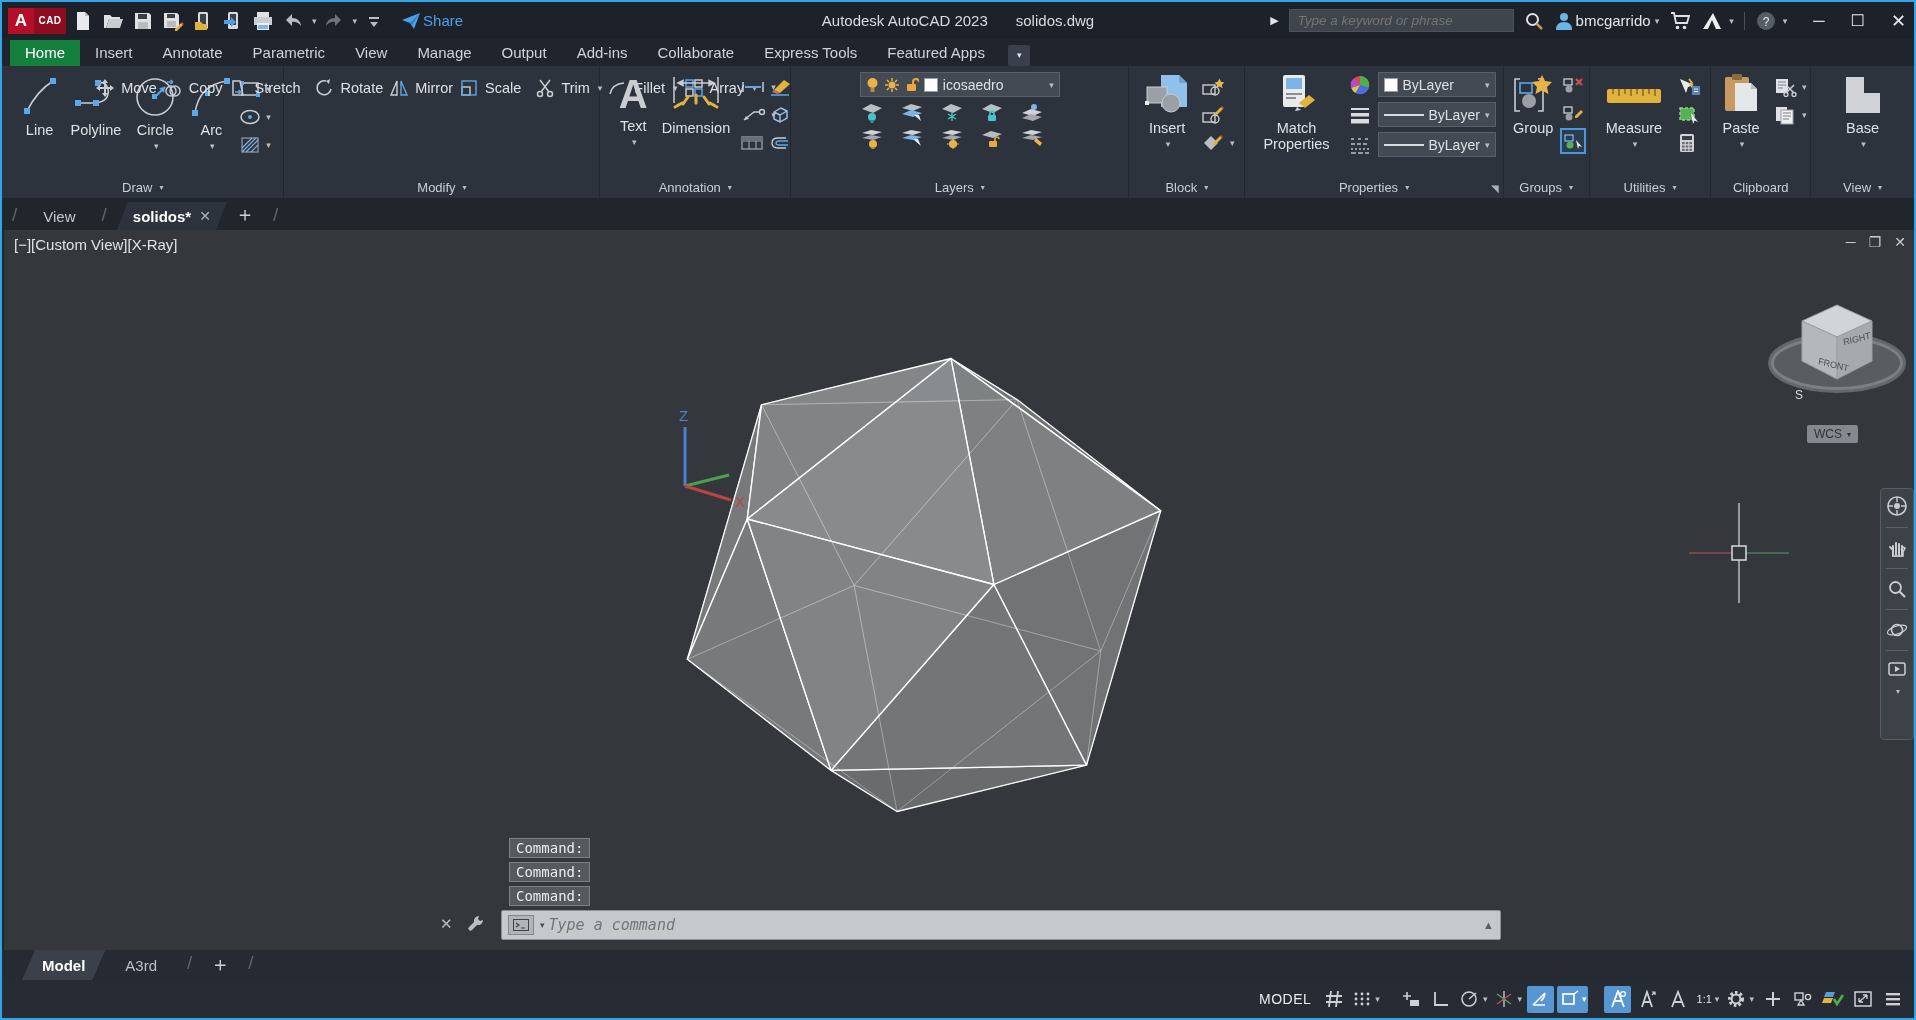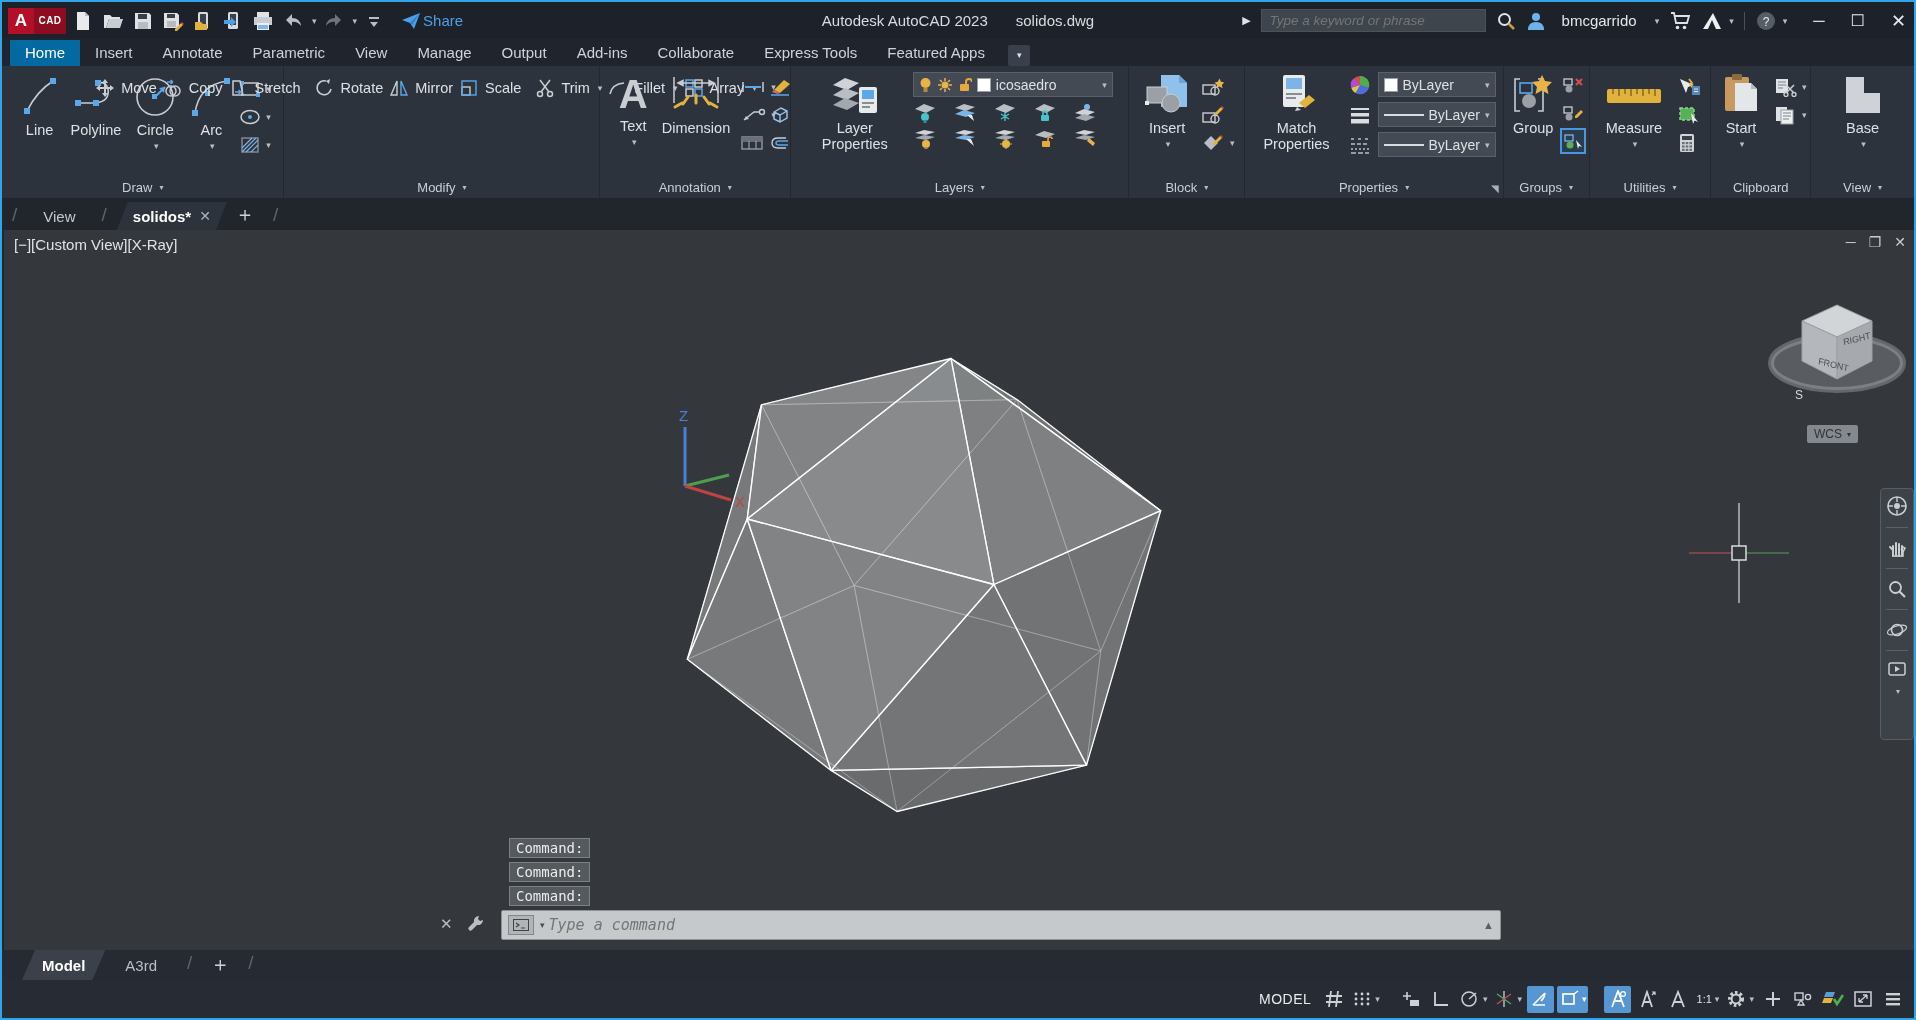--- a/index.html
+++ b/index.html
@@ -24,29 +24,29 @@
     display:flex; align-items:center; justify-content:center; letter-spacing:.5px; }
   .qbtn { width:26px; height:26px; display:flex; align-items:center; justify-content:center; cursor:default; }
   .share { display:flex; align-items:center; gap:2px; color:#4ba0e8; font-size:15px; margin-left:10px; }
   .tb-title { position:absolute; left:0; right:0; text-align:center; font-size:15px; color:#d8dce0; pointer-events:none; }
   .tb-title b { font-weight:normal; margin-left:28px; }
   .tb-right { position:absolute; right:8px; top:0; height:37px; display:flex; align-items:center; gap:10px; }
   .searchbox { width:225px; height:23px; background:#3e454d; border:1px solid #4a525b;
     display:flex; align-items:center; }
   .searchbox input { flex:1; background:transparent; border:0; outline:none; color:#b9bfc5;
     font-style:italic; font-size:13.5px; padding:0 8px; font-family:"Liberation Sans",sans-serif; }
-  .user { display:flex; align-items:center; gap:16px; color:#e3e6e9; font-size:15px; }
+  .user { display:flex; align-items:center; gap:2px; color:#e3e6e9; font-size:15px; }
   .winbtns { display:flex; align-items:center; gap:26px; margin-left:16px; color:#e6e9ec; font-size:16px; }
   .winbtns span { cursor:default; }
   .divider-v { width:1px; height:18px; background:#4a5058; }
   
   .ribbontabs { position:absolute; left:0; top:37px; width:1912px; height:27px; background:#20252d;
     display:flex; align-items:flex-end; padding-left:8px; }
   .rtab { padding:4px 15px 5px; font-size:15px; color:#ced3d9; cursor:default; }
-  .rtab.active { background:#0369a1; color:#fff; }
+  .rtab.active { background:#15803d; color:#fff; }
   .rtab-more { background:#39404b; color:#dfe3e7; font-size:9px; padding:5px 9px 6px; margin-left:8px; border-radius:2px; }
   
   .ribbon { position:absolute; left:0; top:64px; width:1912px; height:132px; background:#2d333d;
     display:flex; }
   .panel { position:relative; height:132px; border-right:1px solid #222830; display:flex; flex-direction:column; }
   .panel-body { flex:1; display:flex; align-items:flex-start; justify-content:center; padding-top:4px; gap:2px; }
   .panel-label { height:21px; display:flex; align-items:center; justify-content:center; gap:5px;
     font-size:13px; color:#c9ced4; }
   .panel-label .car { font-size:8px; }
   .launcher { position:absolute; right:4px; bottom:4px; font-size:10px; color:#aab0b6; }
@@ -477,31 +477,20 @@
       </div>
     </div>
     <div class="panel-label">
       <span>Annotation</span>
         <span class="car">▾</span>
     </div>
   </div>
 
   <div class="panel" style="width:339px;">
     <div class="panel-body" style="gap:10px;">
-      <div class="bigbtn" style="width:96px;">
-        <svg width="52" height="44" viewBox="0 0 52 44">
-            <path d="M4 12 l12-7 14 5 -12 7 z" fill="#cfd3d7"></path>
-            <path d="M4 22 l12-7 14 5 -12 7 z" fill="#b9bec3"></path>
-            <path d="M4 32 l12-7 14 5 -12 7 z" fill="#a3a8ae"></path>
-            <rect x="30" y="14" width="18" height="26" rx="2" fill="#e8eaec"></rect>
-            <rect x="33" y="17" width="12" height="9" fill="#5ba7e8"></rect>
-            <path d="M33 30 h12 M33 34 h8" stroke="#6a7078" stroke-width="1.5"></path>
-          </svg>
-        <span class="lbl">Layer Properties</span>
-      </div>
       <div style="display:flex; flex-direction:column; gap:6px; padding-top:2px;">
         <div class="combo" style="width:200px;text-align:center;">
           <svg width="13" height="16" viewBox="0 0 13 16">
               <circle cx="6.5" cy="6" r="5" fill="#e8b44a"></circle>
               <rect x="4.5" y="11" width="4" height="4" fill="#b98c30"></rect>
             </svg>
           <svg width="16" height="16" viewBox="0 0 16 16">
               <circle cx="8" cy="8" r="3.5" fill="#e8b44a"></circle>
               <g stroke="#e8b44a" stroke-width="1.5">
                 <path d="M8 1v3M8 12v3M1 8h3M12 8h3M3 3l2 2M11 11l2 2M13 3l-2 2M3 13l2-2"></path>
@@ -787,21 +776,21 @@
 
   <div class="panel" style="width:100px;">
     <div class="panel-body" style="gap:6px;">
       <div class="bigbtn">
         <svg width="44" height="44" viewBox="0 0 44 44">
             <rect x="6" y="4" width="24" height="34" rx="2" fill="#c89a62"></rect>
             <rect x="13" y="1" width="10" height="6" rx="1" fill="#8a6a3e"></rect>
             <path d="M16 10 h16 l6 6 v22 h-22 z" fill="#e4e7e9"></path>
             <path d="M32 10 l6 6 h-6 z" fill="#b8bcc0"></path>
           </svg>
-        <span class="lbl">Start</span>
+        <span class="lbl">Paste</span>
         <span class="car">▾</span>
       </div>
       <div class="minicol">
         <span class="mini">
           <svg width="24" height="20" viewBox="0 0 24 20">
               <rect x="3" y="2" width="12" height="14" fill="#dfe3e7"></rect>
               <path d="M5 5h8M5 8h8M5 11h5" stroke="#7d838a" stroke-width="1"></path>
               <path d="M13 8 L21 16 M21 8 L13 16" stroke="#c9cdd1" stroke-width="1.6"></path>
               <circle cx="13" cy="17.5" r="2" fill="none" stroke="#c9cdd1" stroke-width="1.4"></circle>
               <circle cx="21" cy="17.5" r="2" fill="none" stroke="#c9cdd1" stroke-width="1.4"></circle>

